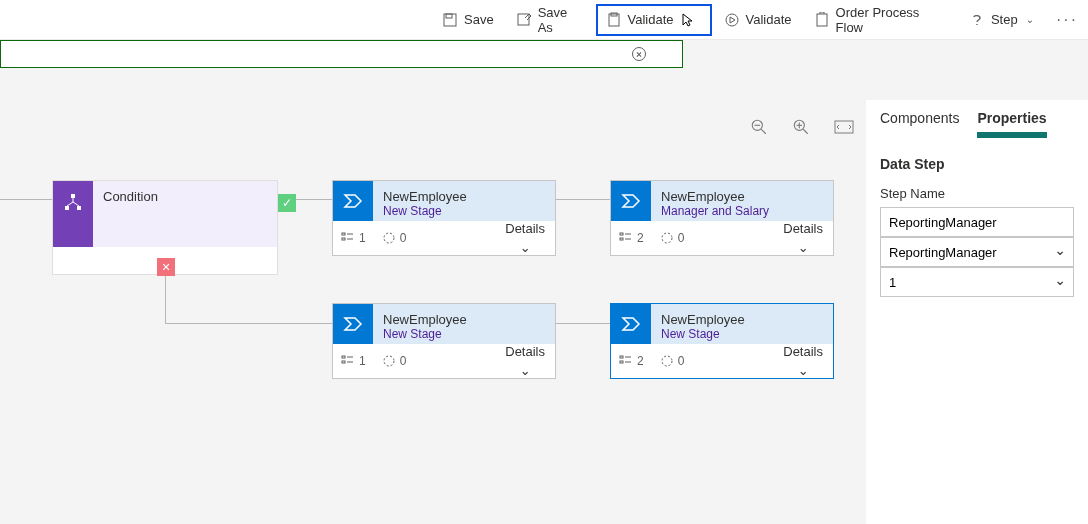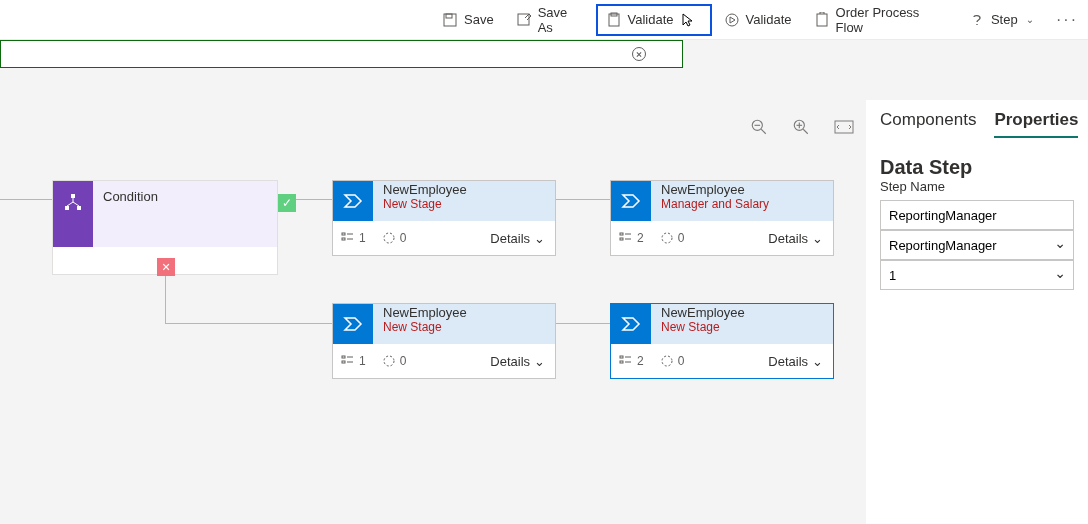--- a/index.html
+++ b/index.html
@@ -38,34 +38,34 @@
   .cond-lower { position:absolute; left:52px; top:179px; width:226px; height:28px; background:#fff; border:1px solid #e1dfdd; border-top:none; }
 
   .badge-check { position:absolute; left:278px; top:126px; width:18px; height:18px; background:#5fcf80; display:flex; align-items:center; justify-content:center; color:#fff; font-size:12px; }
   .badge-x { position:absolute; left:157px; top:190px; width:18px; height:18px; background:#f1707b; display:flex; align-items:center; justify-content:center; color:#fff; font-size:11px; }
 
   
   .stage-card { position: absolute; width: 224px; background:#fff; border:1px solid #c8c6c4; z-index: 2; }
   .stage-card.selected { border:1.5px solid #0078d4; }
   .stage-top { display:flex; height:40px; background:#dceaf7; }
   .stage-ic { width:40px; background:#0078d4; display:flex; align-items:center; justify-content:center; }
-  .stage-body { flex:1; padding:1px 10px; }
+  .stage-body { flex:1; padding:8px 10px; }
   .stage-t1 { font-size:13px; color:#323130; }
-  .stage-t2 { font-size:12px; color:#b91c1c; }
+  .stage-t2 { font-size:12px; color:#4c1d95; }
   .stage-bot { height:34px; display:flex; align-items:center; justify-content:space-between; padding:0 10px 0 8px; background:#fff; }
   .sb-left { display:flex; align-items:center; gap:16px; }
   .sb-item { display:flex; align-items:center; gap:4px; font-size:12px; color:#605e5c; }
-  .details-link { font-size:13px; color:#323130; display:flex; align-items:center; gap:4px; cursor:pointer; }
+  .details-link { font-size:13px; color:#323130; display:flex; align-items:center; gap:4px; cursor:pointer;flex-direction:column; }
 
   
   .panel { position:absolute; right:0; top:100px; width:222px; height:424px; background:#fff; padding:4px 14px 14px 14px; }
   .tabs { display:flex; gap:18px; margin-bottom:18px; }
-  .tab { font-size:17px; padding:6px 0; cursor:pointer; color:#323130; }
-  .tab.active { font-weight:600; border-bottom:2px solid #0f766e; }
-  .sec-title { font-weight:600; font-size:20px; margin-bottom:0; }
+  .tab { font-size:14px; padding:6px 0; cursor:pointer; color:#323130; }
+  .tab.active { font-weight:600; border-bottom:6px solid #0f766e; }
+  .sec-title { font-weight:600; font-size:14px; margin-bottom:14px; }
   .field-lbl { font-size:13px; margin-bottom:6px; display:block; }
   .txt-input, .sel-input { width:100%; height:30px; border:1px solid #c8c6c4; padding:0 8px; font-size:13px; font-family:inherit; background:#fff; }
   .sel-input { appearance:none; background-image:none; }
   .sel-wrap { position:relative; }
   .sel-wrap::after { content:"⌄"; position:absolute; right:8px; top:5px; font-size:14px; pointer-events:none; color:#323130; }
   .field-grp { margin-bottom:0; }
   .chk-row { display:flex; align-items:center; gap:6px; margin-bottom:14px; }
   .chk { width:16px; height:16px; accent-color:#0078d4; }
 
   svg.ic-svg { width:16px; height:16px; }

